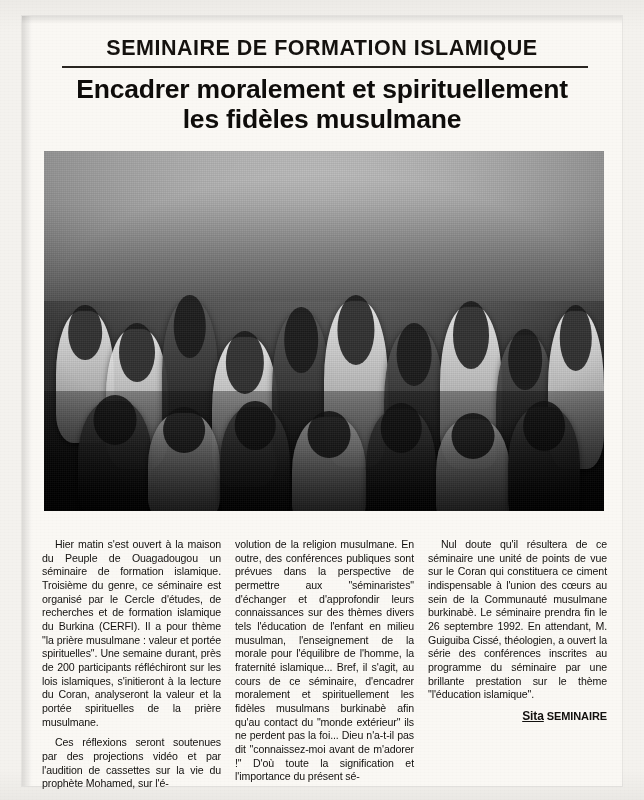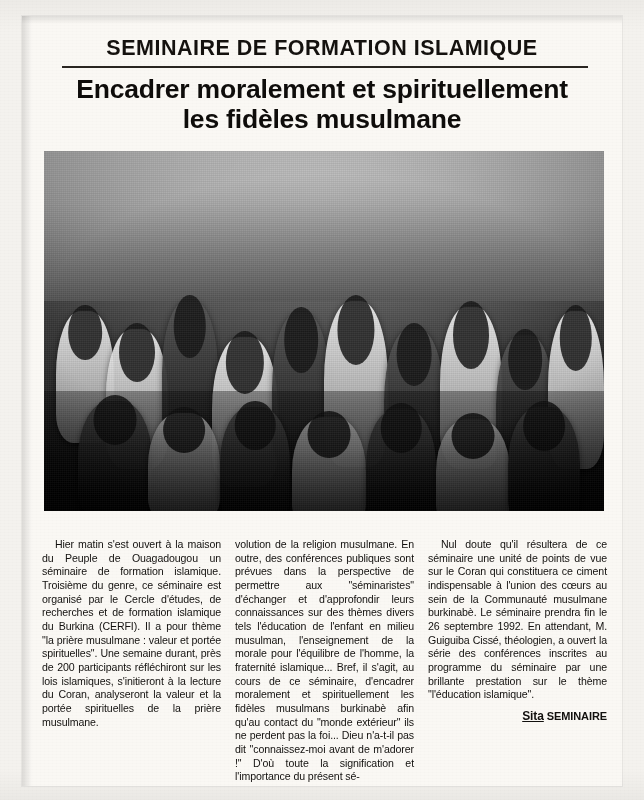--- a/index.html
+++ b/index.html
@@ -263,20 +263,21 @@
 
       <div class="floor"></div>
       <div class="grain"></div>
       <div class="vignette"></div>
     </div>
 
 
     <div class="columns">
       <div class="col">
         <p class="indent">Hier matin s'est ouvert à la maison du Peuple de Ouagadougou un séminaire de formation islamique. Troisième du genre, ce séminaire est organisé par le Cercle d'études, de recherches et de formation islamique du Burkina (CERFI). Il a pour thème "la prière musulmane : valeur et portée spirituelles". Une semaine durant, près de 200 participants réfléchiront sur les lois islamiques, s'initieront à la lecture du Coran, analyseront la valeur et la portée spirituelles de la prière musulmane.</p>
+        <p class="indent">Ces réflexions seront soutenues par des projections vidéo et par l'audition de cassettes sur la vie du prophète Mohamed, sur l'é-</p>
       </div>
       <div class="col">
         <p>volution de la religion musulmane. En outre, des conférences publiques sont prévues dans la perspective de permettre aux "séminaristes" d'échanger et d'approfondir leurs connaissances sur des thèmes divers tels l'éducation de l'enfant en milieu musulman, l'enseignement de la morale pour l'équilibre de l'homme, la fraternité islamique... Bref, il s'agit, au cours de ce séminaire, d'encadrer moralement et spirituellement les fidèles musulmans burkinabè afin qu'au contact du "monde extérieur" ils ne perdent pas la foi... Dieu n'a-t-il pas dit "connaissez-moi avant de m'adorer !" D'où toute la signification et l'importance du présent sé-</p>
       </div>
       <div class="col">
         <p class="indent">Nul doute qu'il résultera de ce séminaire une unité de points de vue sur le Coran qui constituera ce ciment indispensable à l'union des cœurs au sein de la Communauté musulmane burkinabè. Le séminaire prendra fin le 26 septembre 1992. En attendant, M. Guiguiba Cissé, théologien, a ouvert la série des conférences inscrites au programme du séminaire par une brillante prestation sur le thème "l'éducation islamique".</p>
         <div class="byline">
           <span class="small">Sita</span>
           <span>SEMINAIRE</span>
         </div>

